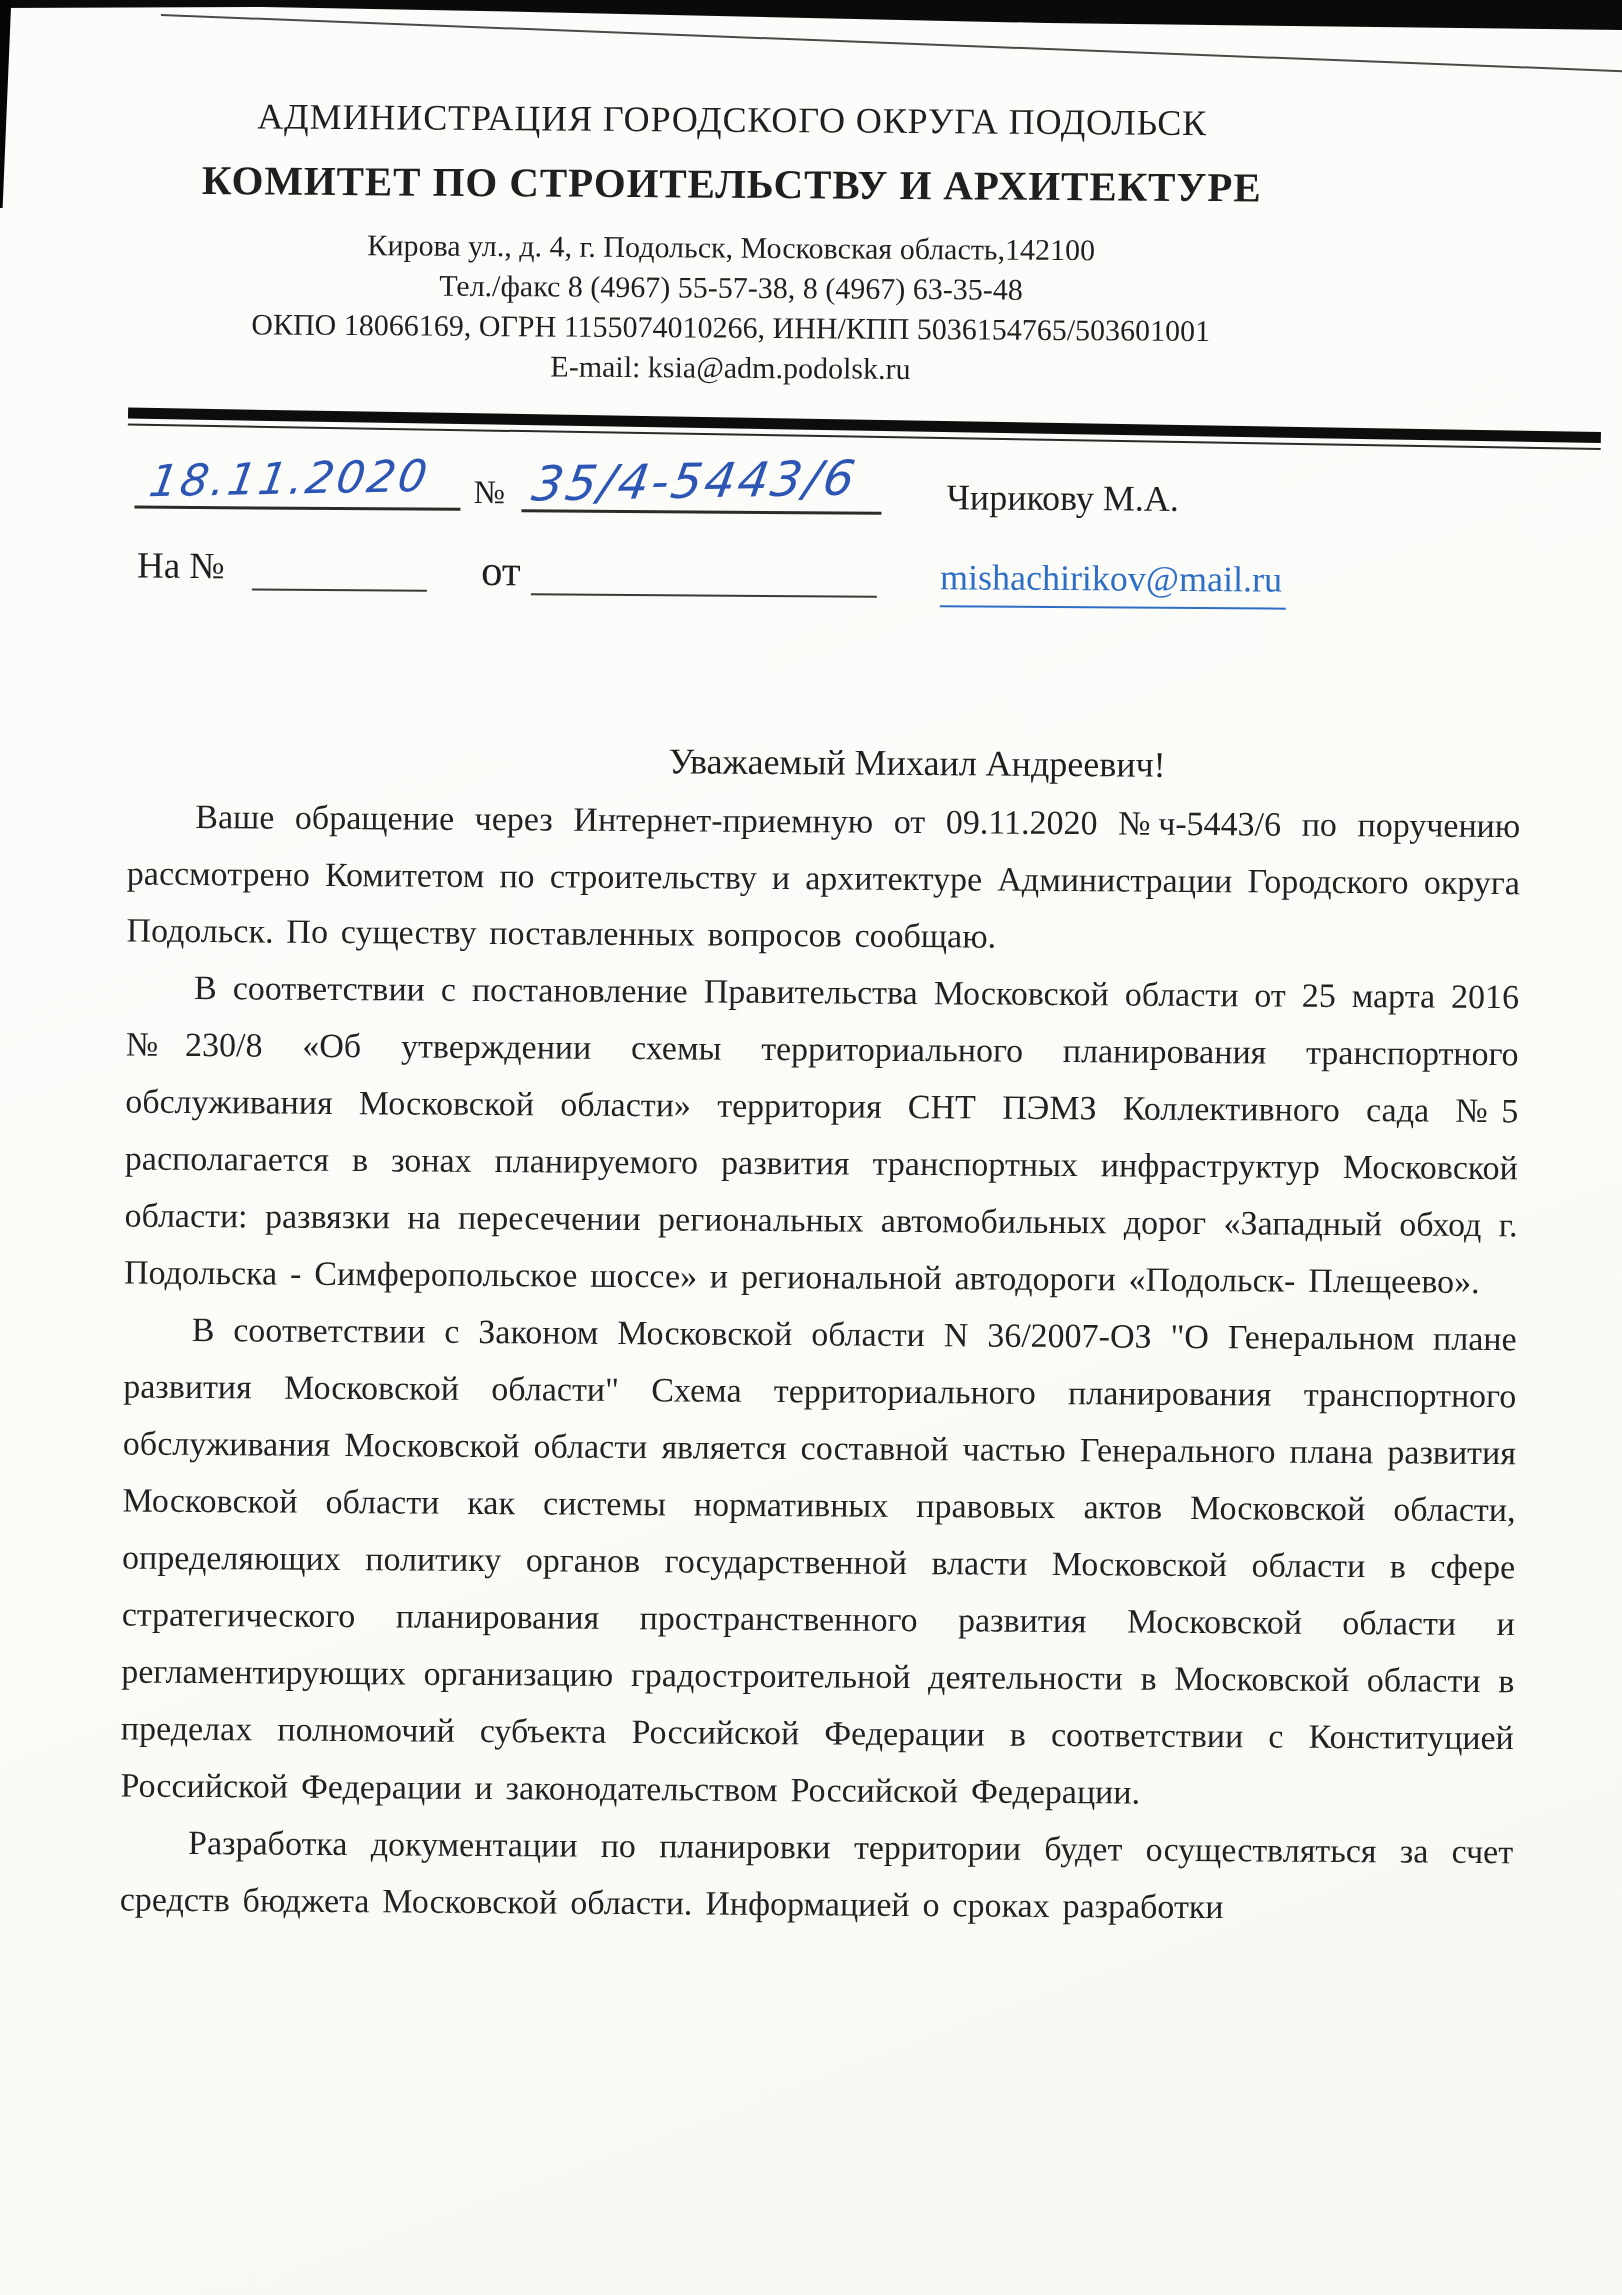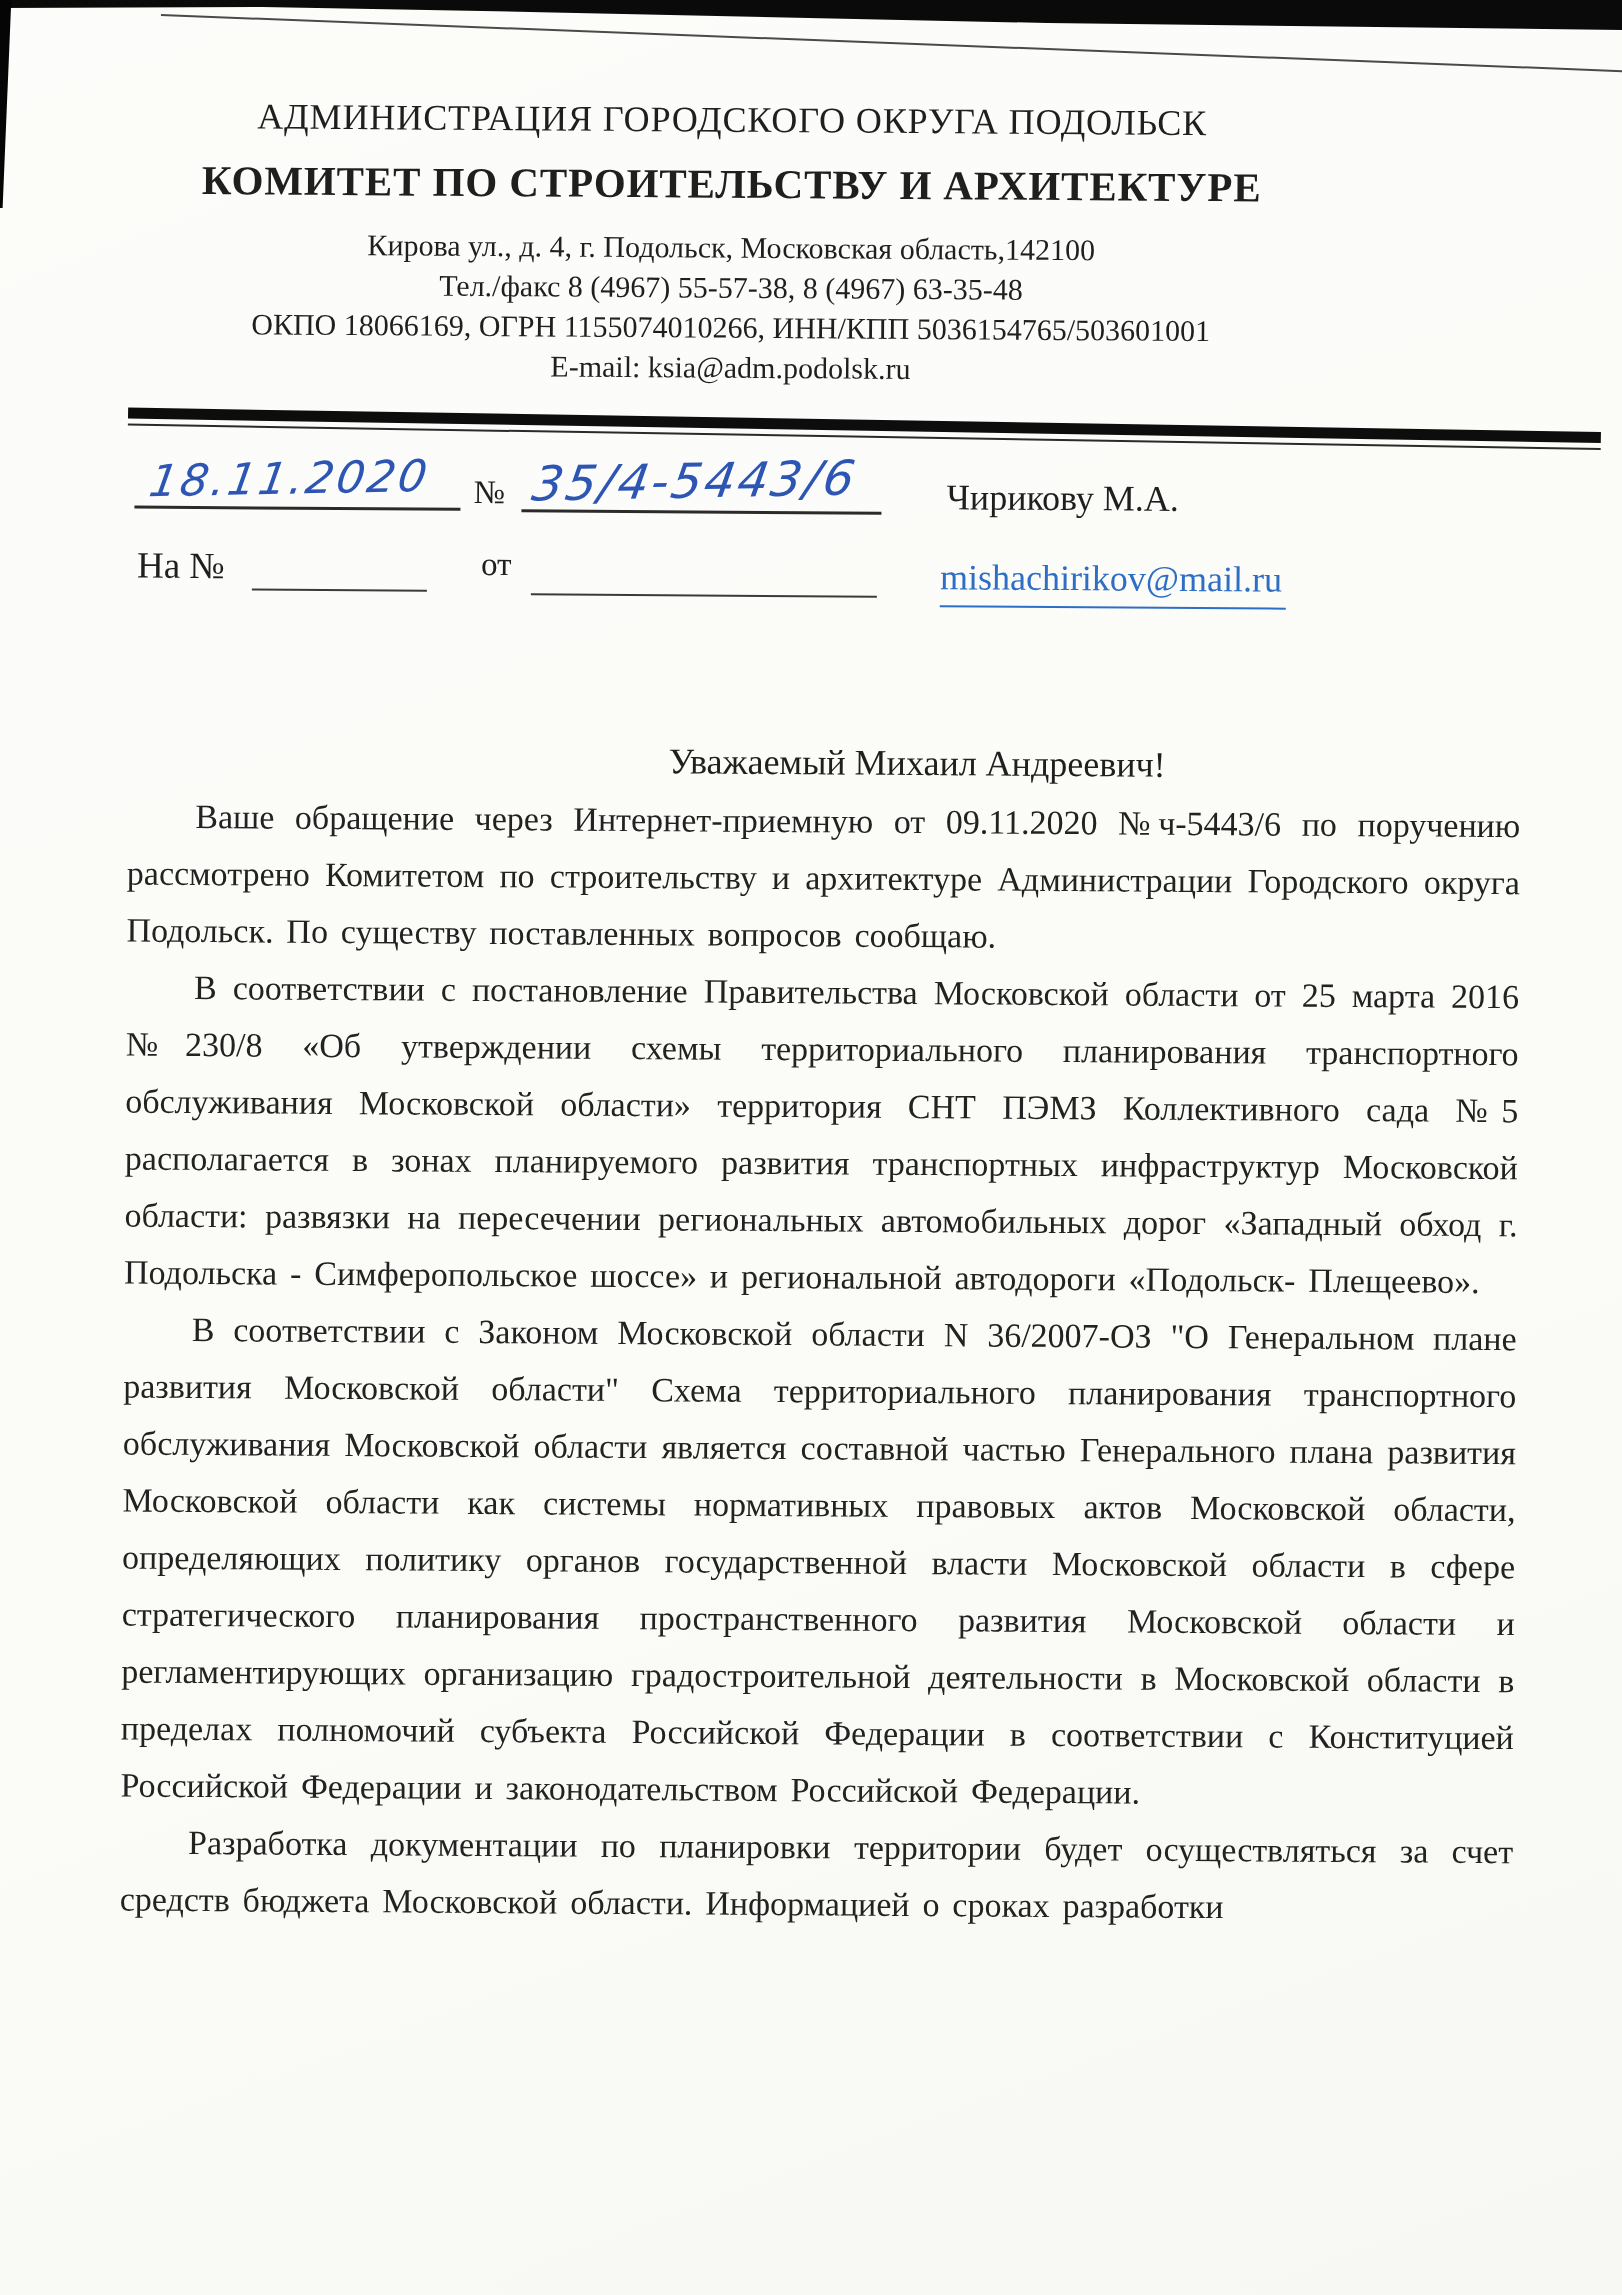--- a/index.html
+++ b/index.html
@@ -45,21 +45,21 @@
     letter-spacing:2.6px;
   }
   .date-field{position:absolute;top:447px;left:138px;width:326px;height:58px;border-bottom:3.5px solid #2b2b2b;}
   .date-field .hw{font-size:44px;position:absolute;left:15.7px;bottom:3.5px;white-space:nowrap;}
   .no-label{position:absolute;top:471px;left:477px;font-size:33px;}
   .num-field{position:absolute;top:436px;left:525px;width:360px;height:70px;border-bottom:3.5px solid #2b2b2b;}
   .num-field .hw{font-size:48px;position:absolute;left:12.2px;bottom:1.7px;white-space:nowrap;}
   .recipient{position:absolute;top:470px;left:950px;font-size:36px;}
   .na-label{position:absolute;top:543px;left:141px;font-size:37px;}
   .blank1{position:absolute;top:543px;left:256px;width:175px;height:44px;border-bottom:2.6px solid #3a3a3a;}
-  .ot-label{position:absolute;top:543px;left:485px;font-size:33px;}
+  .ot-label{position:absolute;top:543px;left:485px;font-size:43px;}
   .blank2{position:absolute;top:541px;left:535px;width:346px;height:49px;border-bottom:2.6px solid #3a3a3a;}
   .email{
     position:absolute;top:550px;left:944px;font-size:36px;color:#2e6ec5;
     text-decoration:none;border-bottom:2.6px solid #2e6ec5;padding:0 3.5px 7px 0;
     cursor:pointer;
   }
 
   .salutation{position:absolute;top:736px;left:674px;font-size:36px;white-space:nowrap;}
 
   .body-text{

